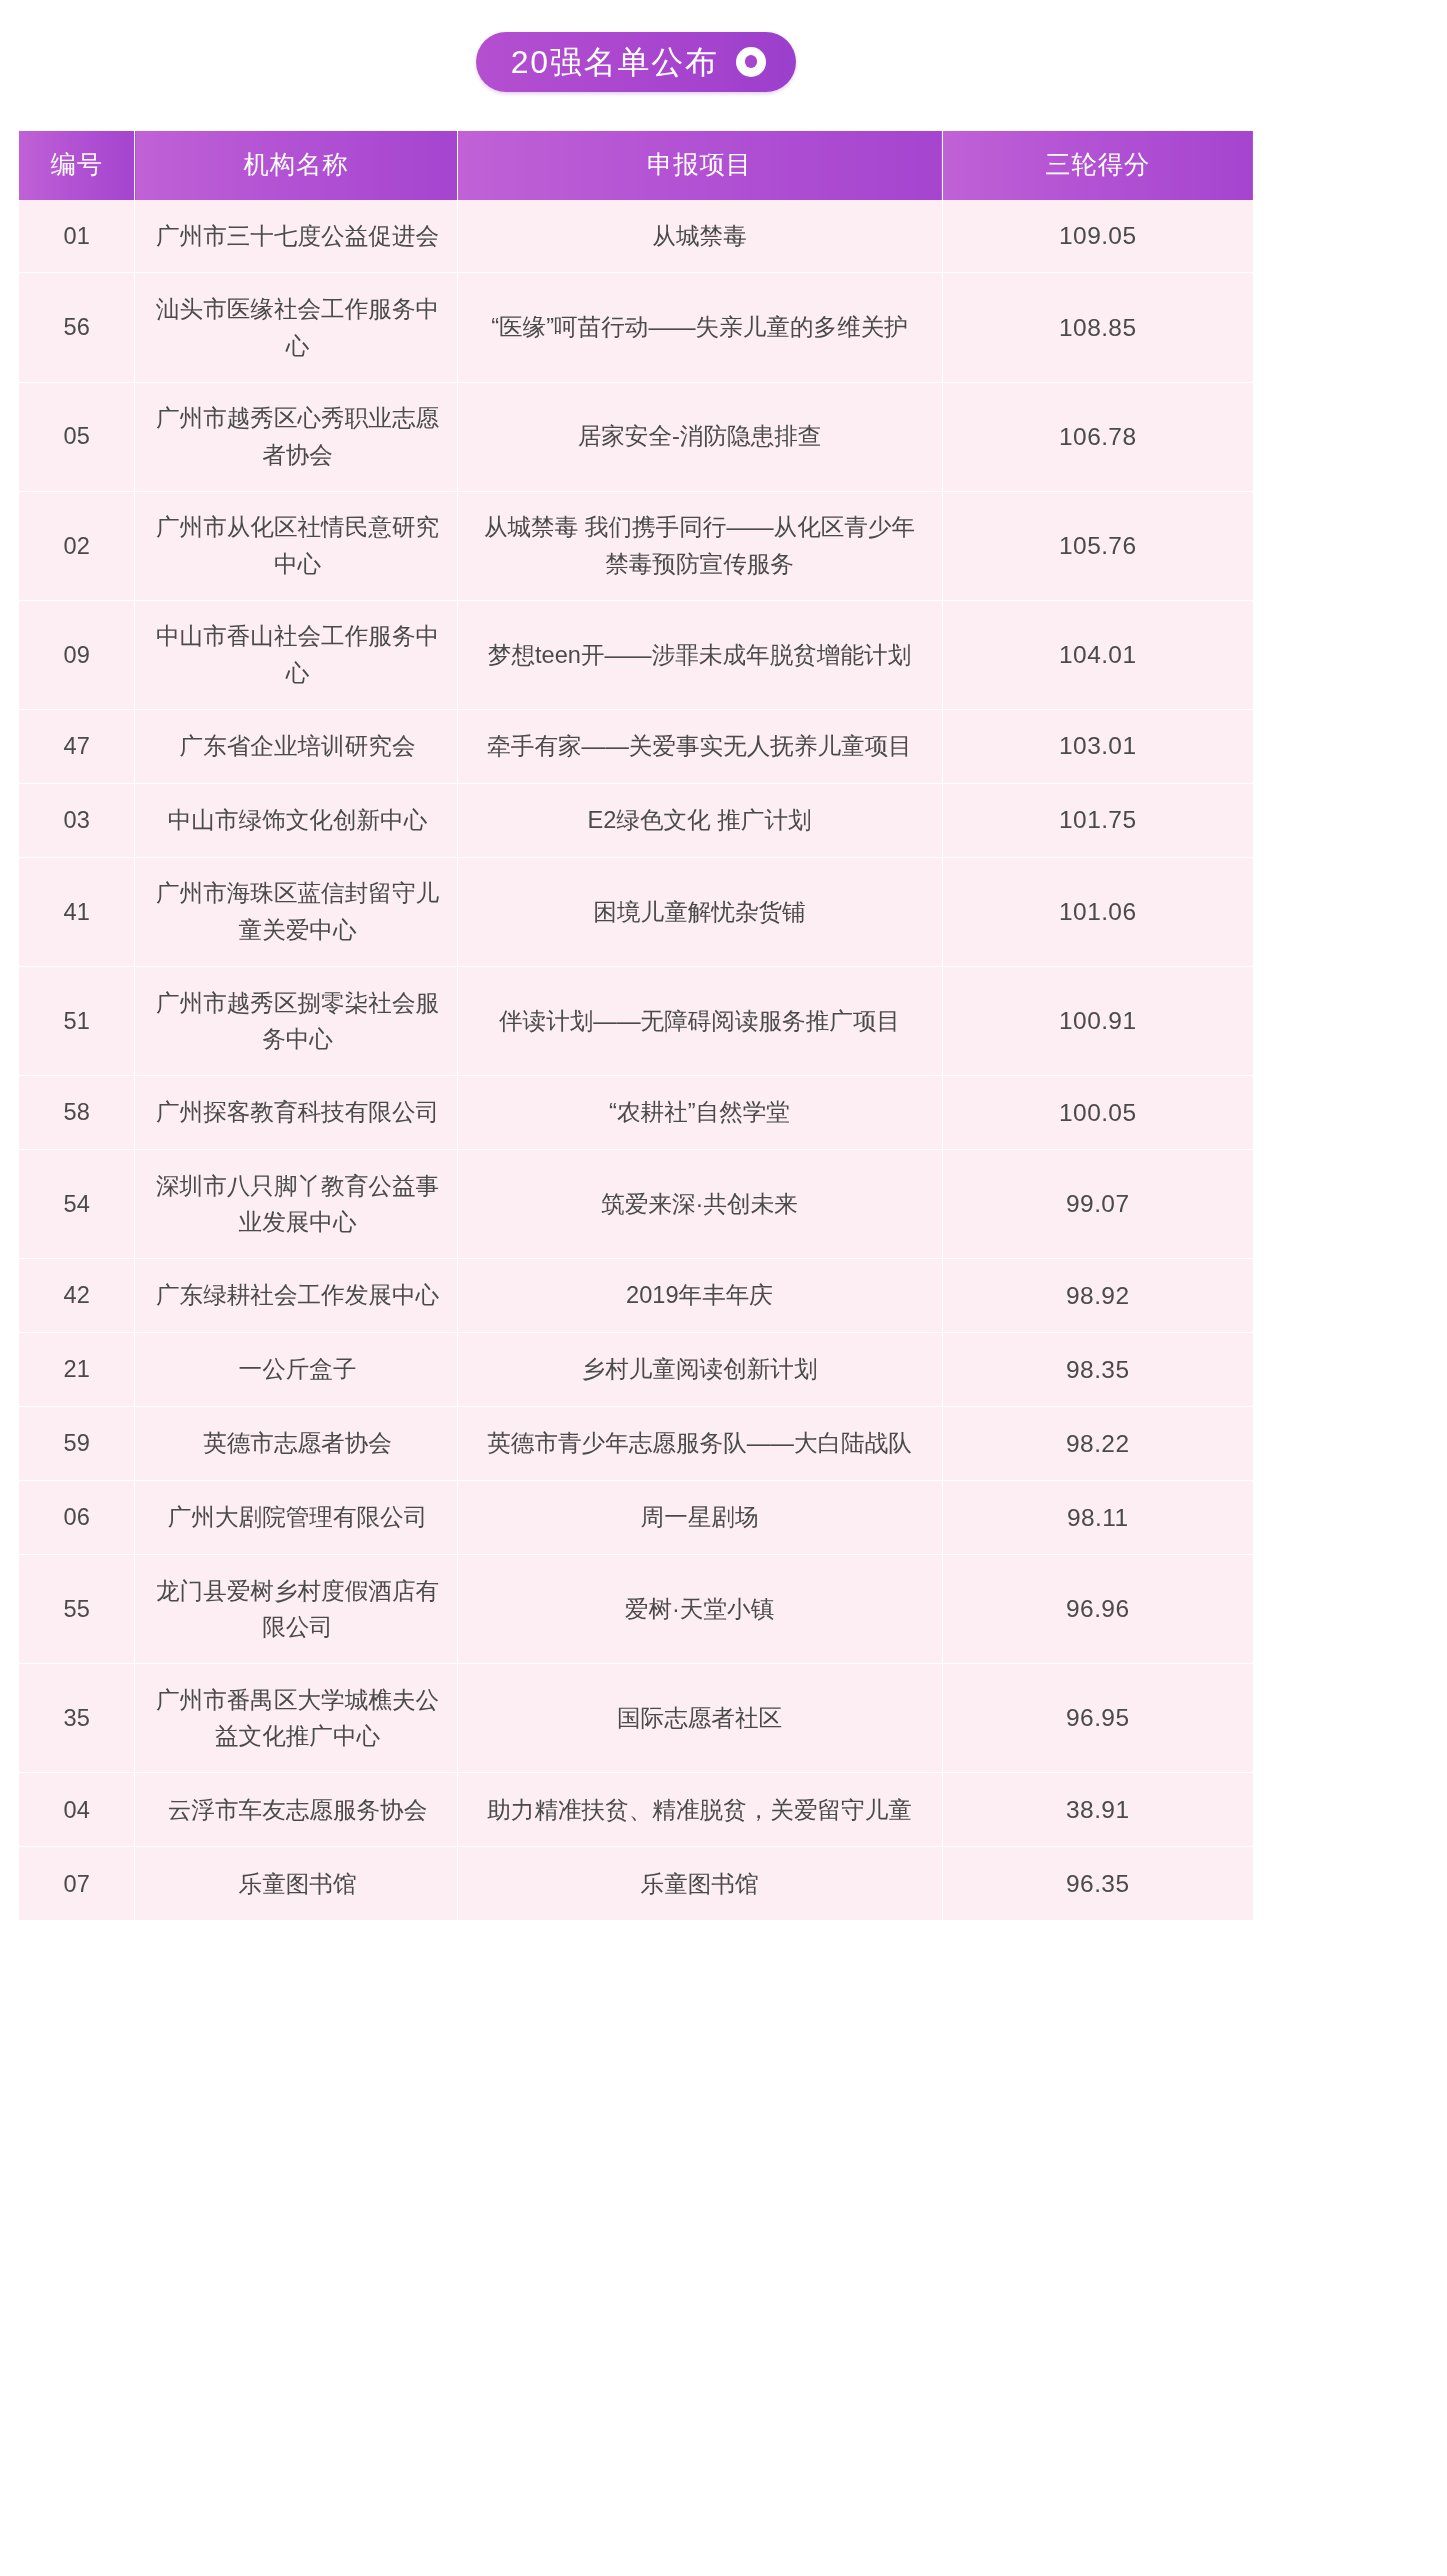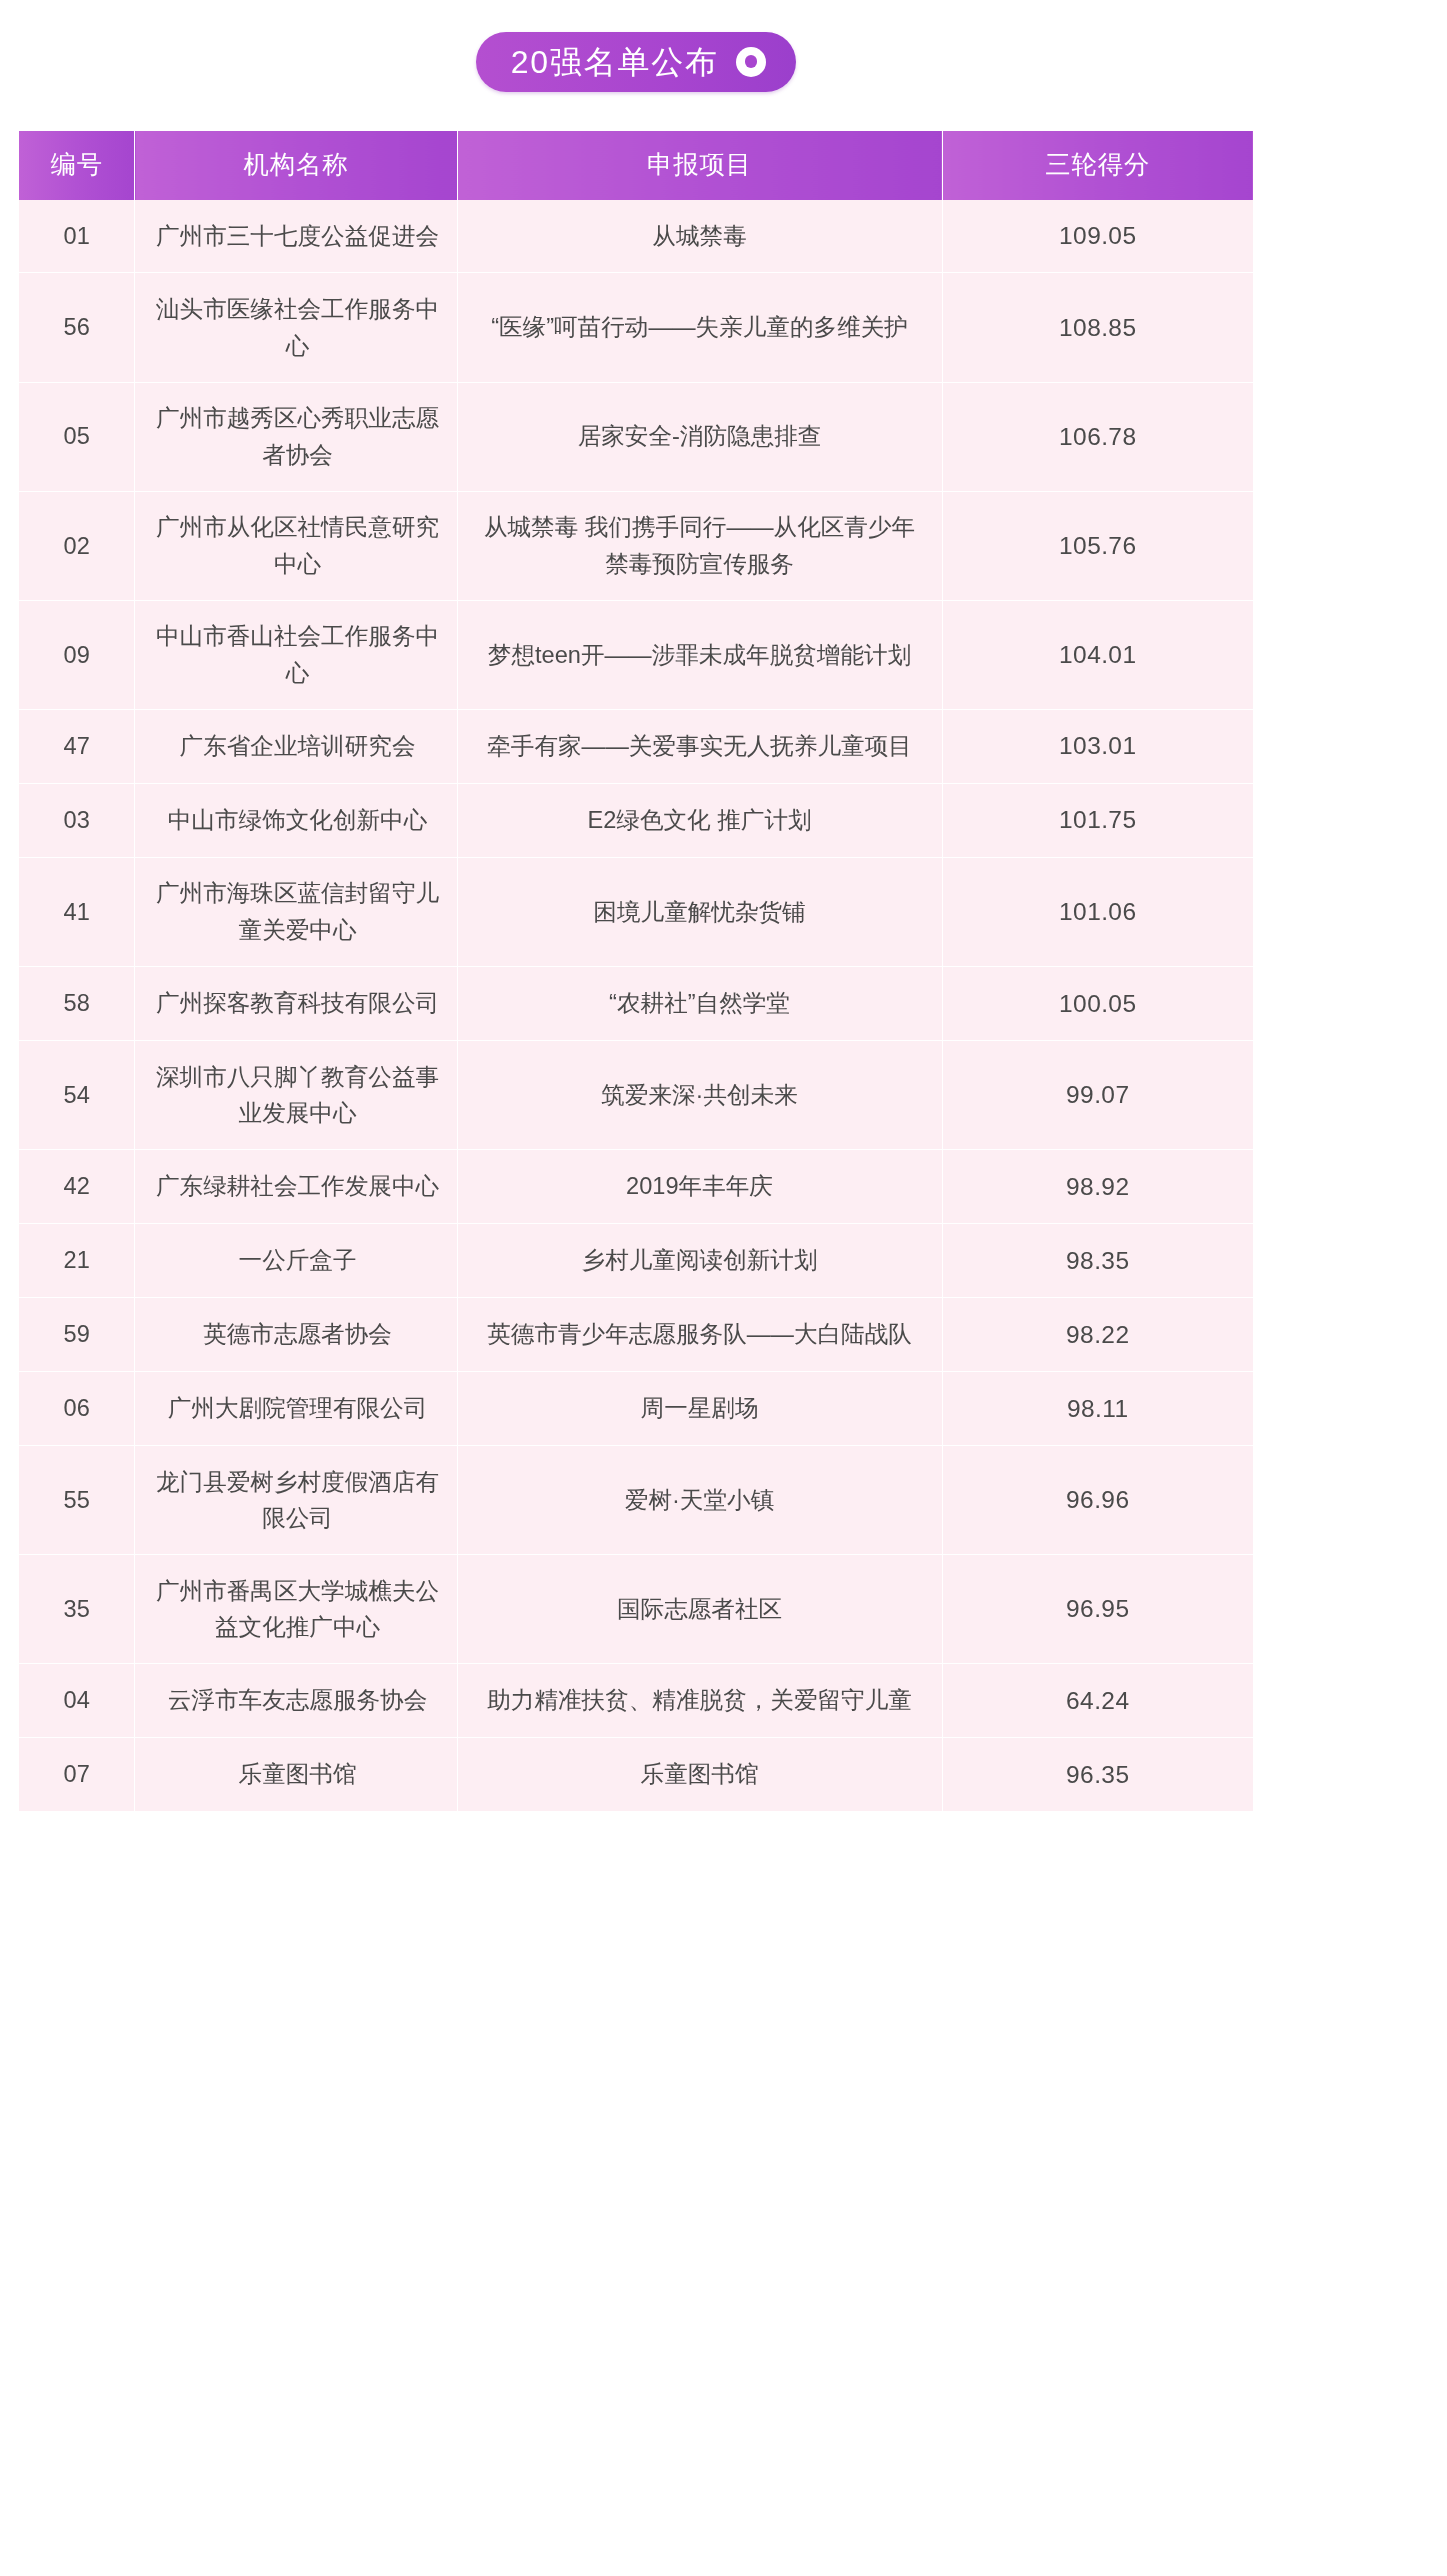--- a/index.html
+++ b/index.html
@@ -179,20 +179,26 @@
             <td class="proj">E2绿色文化 推广计划</td>
             <td class="score">101.75</td>
           </tr>
           <tr>
             <td class="no">41</td>
             <td class="org">广州市海珠区蓝信封留守儿童关爱中心</td>
             <td class="proj">困境儿童解忧杂货铺</td>
             <td class="score">101.06</td>
           </tr>
           <tr>
+            <td class="no">51</td>
+            <td class="org">广州市越秀区捌零柒社会服务中心</td>
+            <td class="proj">伴读计划——无障碍阅读服务推广项目</td>
+            <td class="score">100.91</td>
+          </tr>
+          <tr>
             <td class="no">58</td>
             <td class="org">广州探客教育科技有限公司</td>
             <td class="proj">“农耕社”自然学堂</td>
             <td class="score">100.05</td>
           </tr>
           <tr>
             <td class="no">54</td>
             <td class="org">深圳市八只脚丫教育公益事业发展中心</td>
             <td class="proj">筑爱来深·共创未来</td>
             <td class="score">99.07</td>
@@ -230,21 +236,21 @@
           <tr>
             <td class="no">35</td>
             <td class="org">广州市番禺区大学城樵夫公益文化推广中心</td>
             <td class="proj">国际志愿者社区</td>
             <td class="score">96.95</td>
           </tr>
           <tr>
             <td class="no">04</td>
             <td class="org">云浮市车友志愿服务协会</td>
             <td class="proj">助力精准扶贫、精准脱贫，关爱留守儿童</td>
-            <td class="score">64.24</td>
+            <td class="score">38.91</td>
           </tr>
           <tr>
             <td class="no">07</td>
             <td class="org">乐童图书馆</td>
             <td class="proj">乐童图书馆</td>
             <td class="score">96.35</td>
           </tr>
         </tbody>
     </table>
   </div>

